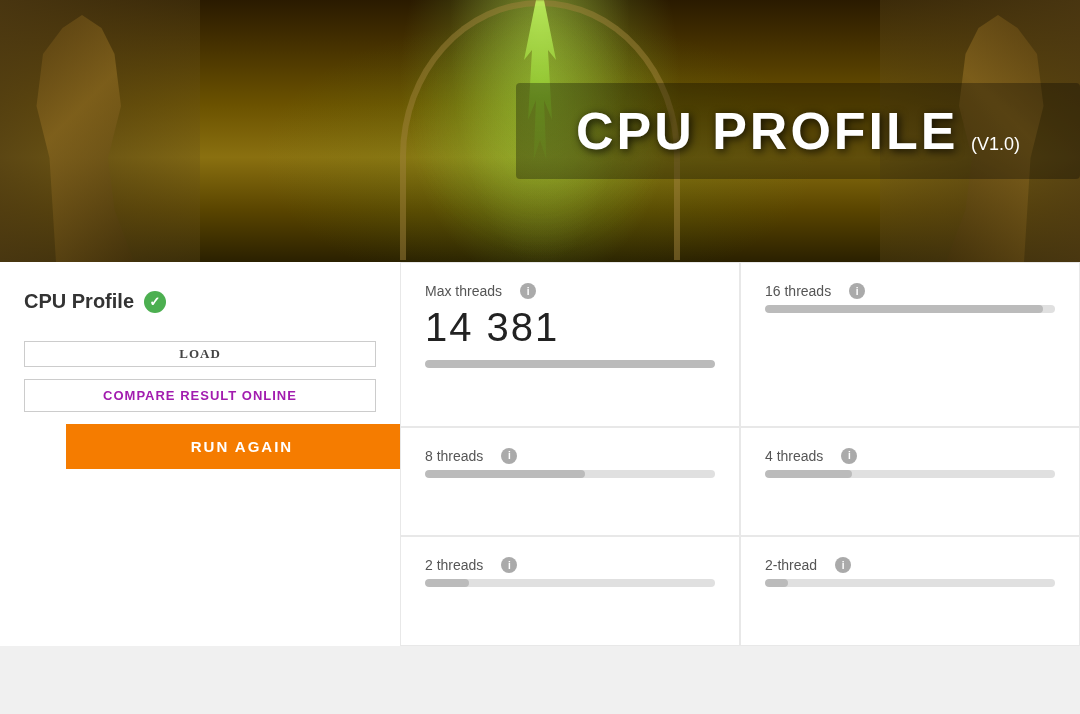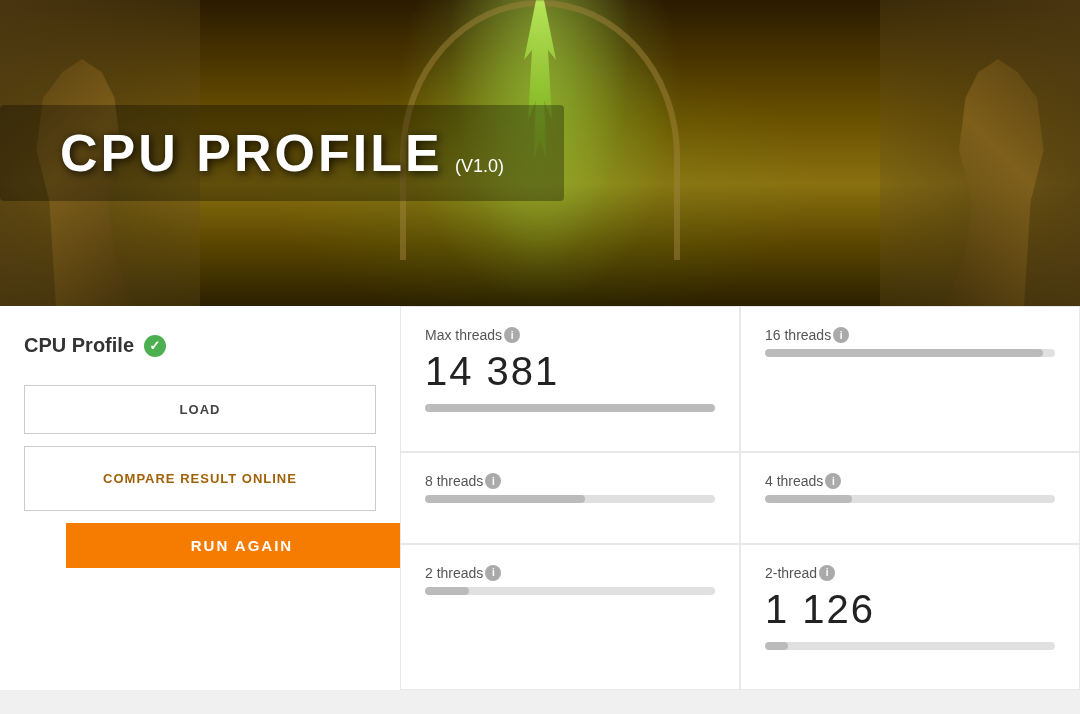--- a/index.html
+++ b/index.html
@@ -6,35 +6,35 @@
     body {
       font-family: Arial, sans-serif;
       background: #f0f0f0;
       width: 1080px;
       overflow-x: hidden;
     }
 
     
     .hero {
       width: 1080px;
-      height: 306px;
+      height: 262px;
       background: linear-gradient(
         to bottom,
         #2a1a00 0%,
         #4a3500 20%,
         #6b5200 40%,
         #8a7010 60%,
         #5a4500 80%,
         #2a2000 100%
       );
       position: relative;
       overflow: hidden;
       display: flex;
       align-items: center;
-      justify-content: flex-start;
+      justify-content: flex-end;
     }
 
     .hero-bg {
       position: absolute;
       inset: 0;
       background:
         radial-gradient(ellipse 200px 300px at 50% 30%, rgba(180,255,80,0.35) 0%, transparent 70%),
         radial-gradient(ellipse 400px 200px at 50% 60%, rgba(100,200,50,0.15) 0%, transparent 70%),
         radial-gradient(ellipse 150px 400px at 50% 10%, rgba(220,255,100,0.3) 0%, transparent 60%);
     }
@@ -161,40 +161,41 @@
     }
 
     .btn-row {
       display: flex;
       gap: 12px;
       margin-bottom: 12px;
     }
 
     .btn {
       flex: 1;
-      padding: 16px 0;
+      padding: 4px 0;
       border: 1.5px solid #ccc;
       background: #fff;
       font-size: 13px;
       font-weight: 700;
       letter-spacing: 1px;
       color: #444;
       cursor: pointer;
       text-align: center;
+      font-family: Liberation Serif, serif;
     }
 
     .btn-full {
       width: 100%;
-      padding: 24px 0;
+      padding: 8px 0;
       border: 1.5px solid #ccc;
       background: #fff;
       font-size: 13px;
       font-weight: 700;
       letter-spacing: 1px;
-      color: #a16207;
+      color: #a21caf;
       cursor: pointer;
       text-align: center;
       margin-bottom: 12px;
     }
 
     .btn-run {
       width: 100%;
       padding: 14px 0;
       background: #f57c00;
       border: none;
@@ -220,21 +221,21 @@
       background: #fff;
       padding: 20px 24px 14px 24px;
       border: 1px solid #e8e8e8;
     }
 
     .metric-label {
       font-size: 14px;
       color: #555;
       display: flex;
       align-items: center;
-      gap: 2px;
+      gap: 18px;
       margin-bottom: 6px;
     }
 
     .info-icon {
       display: inline-flex;
       align-items: center;
       justify-content: center;
       width: 16px;
       height: 16px;
       background: #aaa;
@@ -346,20 +347,19 @@
       </div>
       <div class="metric-bar-container">
         <div class="metric-bar" style="width:15%"></div>
       </div>
     </div>
       <div class="metric-card">
       <div class="metric-label">
         <span>2-thread</span>
         <span class="info-icon">i</span>
       </div>
-      <div class="metric-value">1 126</div>
       <div class="metric-bar-container">
         <div class="metric-bar" style="width:8%"></div>
       </div>
     </div>
     </div>
 
 </div>
 
 </body></html>

